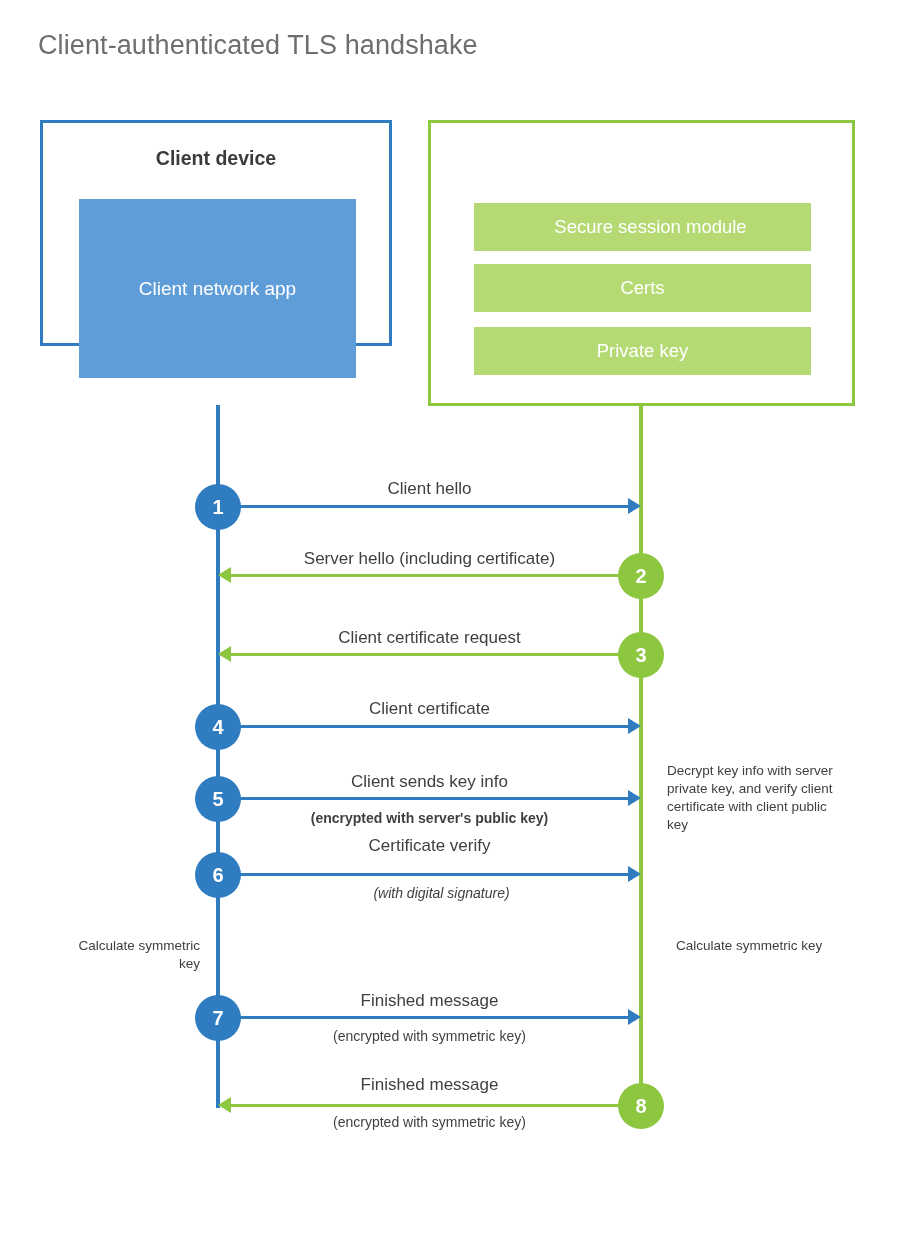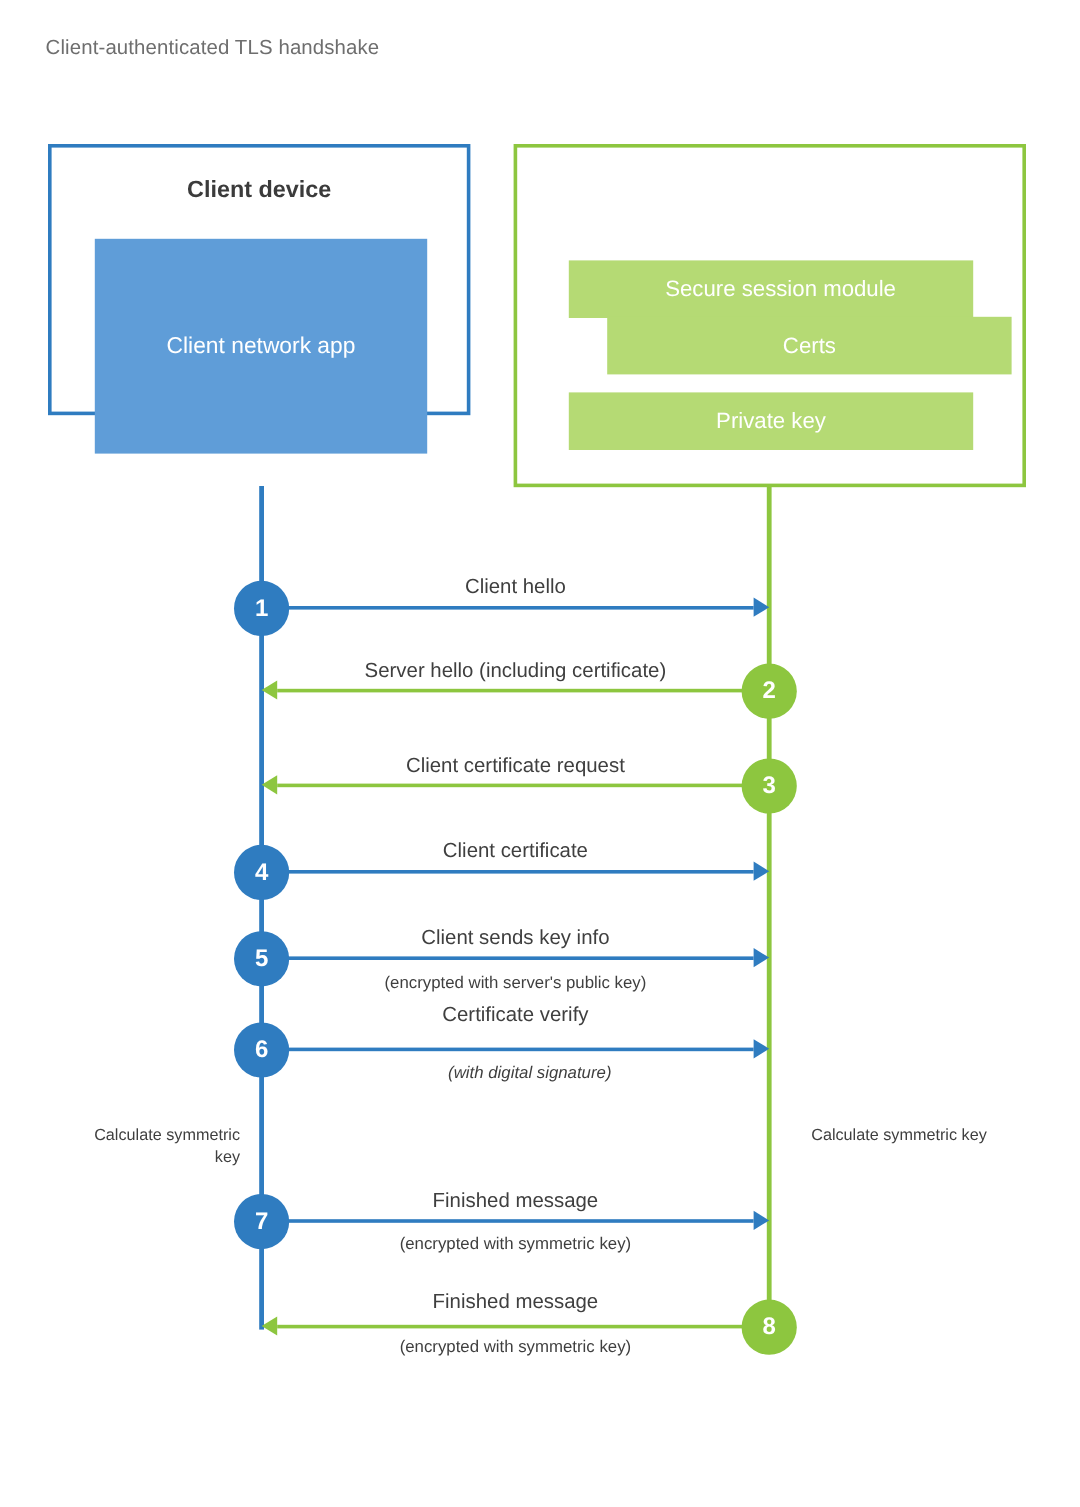--- a/index.html
+++ b/index.html
@@ -15,21 +15,21 @@
     width: 900px;
     height: 1256px;
     background: #ffffff;
   }
 
   
   .title {
     position: absolute;
     left: 38px;
     top: 30px;
-    font-size: 17px;
+    font-size: 27px;
     font-weight: 400;
     color: #6e6e6e;
     letter-spacing: 0.1px;
     white-space: nowrap;
   }
 
   
   .entity-box {
     position: absolute;
     background: #ffffff;
@@ -85,22 +85,22 @@
     width: 337px;
     height: 48px;
     background: #b5da74;
     color: #ffffff;
     font-size: 18.5px;
     display: flex;
     align-items: center;
     justify-content: center;
     white-space: nowrap;
   }
-  .server-bar.b0 { top: 94px; padding-left: 16px; }
-  .server-bar.b1 { top: 141px; margin-left: 32px; }
+  .server-bar.b0 { top: 80px; padding-left: 16px; }
+  .server-bar.b1 { top: 141px; }
   .server-bar.b2 { top: 204px; }
 
   
   .lifeline {
     position: absolute;
     width: 4px;
   }
   .lifeline.client {
     left: 216px;
     top: 405px;
@@ -236,21 +236,21 @@
     <div class="msg-label" style="left:218px; top:699px; width:423px;">Client certificate</div>
     <div class="msg-line blue" style="left:218px; top:725px; width:410px;"></div>
     <div class="arrow-head right blue" style="left:628px; top:718px;"></div>
     <div class="step-circle blue" style="left:195px; top:704px;">4</div>
   </div>
 
   <div class="msg">
     <div class="msg-label" style="left:218px; top:772px; width:423px;">Client sends key info</div>
     <div class="msg-line blue" style="left:218px; top:797px; width:410px;"></div>
     <div class="arrow-head right blue" style="left:628px; top:790px;"></div>
-    <div class="msg-sublabel" style="left:218px; top:810px; width:423px;">(encrypted with server's public key)</div>
+    <div class="msg-sublabel" style="left:218px; top:810px; width:423px;font-weight:bold;">(encrypted with server's public key)</div>
     <div class="step-circle blue" style="left:195px; top:776px;">5</div>
   </div>
 
   <div class="msg">
     <div class="msg-label" style="left:218px; top:836px; width:423px;">Certificate verify</div>
     <div class="msg-line blue" style="left:218px; top:873px; width:410px;"></div>
     <div class="arrow-head right blue" style="left:628px; top:866px;"></div>
     <div class="msg-sublabel" style="left:230px; top:885px; width:423px;font-style:italic;">(with digital signature)</div>
     <div class="step-circle blue" style="left:195px; top:852px;">6</div>
   </div>
@@ -264,16 +264,17 @@
   </div>
 
   <div class="msg">
     <div class="msg-label" style="left:218px; top:1075px; width:423px;">Finished message</div>
     <div class="msg-line green" style="left:231px; top:1104px; width:410px;"></div>
     <div class="arrow-head left green" style="left:218px; top:1097px;"></div>
     <div class="msg-sublabel" style="left:218px; top:1114px; width:423px;">(encrypted with symmetric key)</div>
     <div class="step-circle green" style="left:618px; top:1083px;">8</div>
   </div>
 
+  <div class="side-note right-note">Decrypt key info with server private key, and verify client certificate with client public key</div>
   <div class="side-note calc-client">Calculate symmetric key</div>
   <div class="side-note calc-server">Calculate symmetric key</div>
 
 </div>
 
 </body></html>

